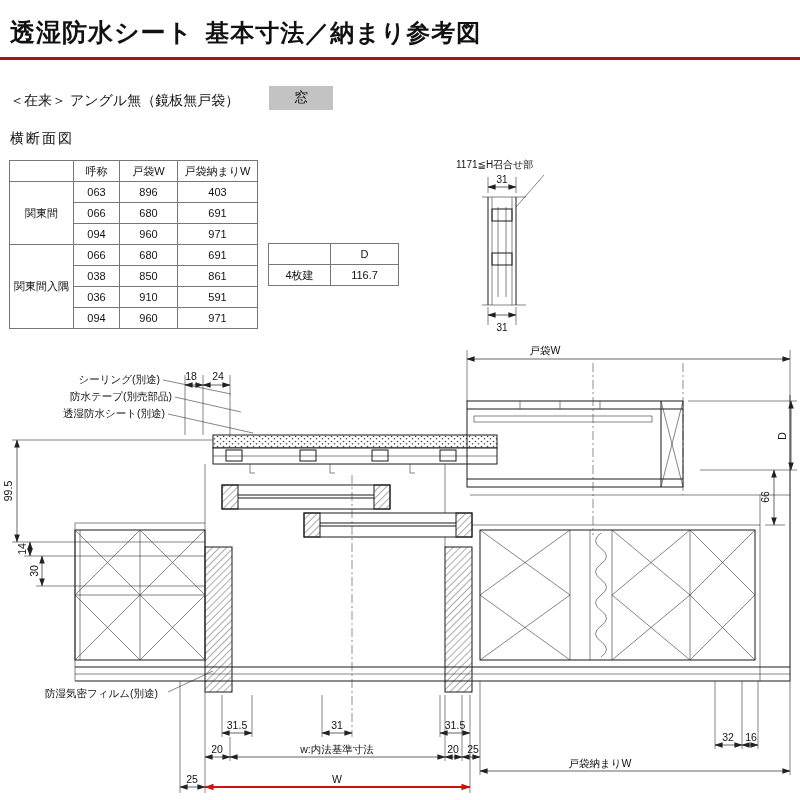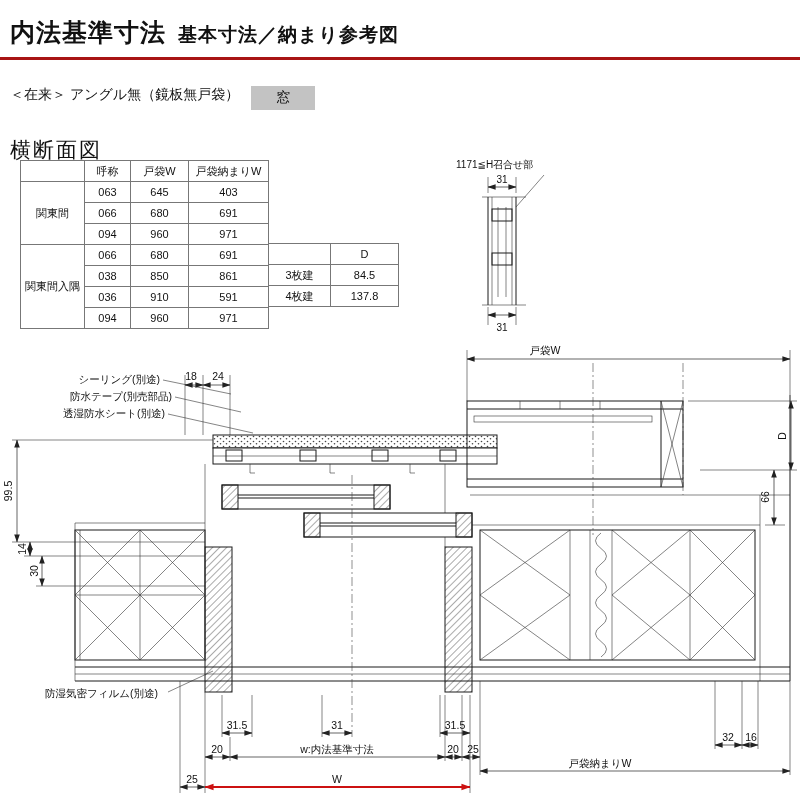--- a/index.html
+++ b/index.html
@@ -7,30 +7,30 @@
   body {
     width:800px; height:800px;
     font-family:"Liberation Sans","DejaVu Sans",sans-serif;
     color:#111;
   }
   .page { position:relative; width:800px; height:800px; background:#fff; overflow:hidden; }
 
   
   .hdr-title { position:absolute; left:10px; top:16px; display:flex; align-items:baseline; gap:12px; white-space:nowrap; }
   .t-main { font-size:25px; font-weight:bold; letter-spacing:1px; }
-  .t-sub  { font-size:19px; font-weight:bold; letter-spacing:1px; }
+  .t-sub  { font-size:24px; font-weight:bold; letter-spacing:1px; }
   .rule   { position:absolute; left:0; top:57px; width:800px; height:3px; background:var(--rule_red,#a81414); }
-  .variant-row { position:absolute; left:10px; top:86px; display:flex; align-items:flex-start; gap:12px; font-size:14px; white-space:nowrap; }
+  .variant-row { position:absolute; left:10px; top:86px; display:flex; align-items:flex-end; gap:30px; font-size:14px; white-space:nowrap; }
   .badge { background:var(--badge_bg,#c3c3c3); padding:3px 25px; font-size:14px; }
-  .section-label { position:absolute; left:10px; top:136px; font-size:21px; letter-spacing:2px; }
+  .section-label { position:absolute; left:10px; top:130px; font-size:14px; letter-spacing:2px; }
 
   
   table { border-collapse:collapse; position:absolute; font-size:11px; background:#fff; }
   td,th { border:1px solid #777; text-align:center; font-weight:normal; padding:0 3px; height:21px; background:#fff; }
-  .t1 { left:20px;  top:160px;padding-left:24px; }
+  .t1 { left:9px;  top:160px;padding-left:24px; }
   .t1 .c0 { width:64px; } .t1 .c1 { width:46px; } .t1 .c2 { width:58px; } .t1 .c3 { width:80px; }
   .t2 { left:268px; top:243px; }
   .t2 .c0 { width:62px; } .t2 .c1 { width:68px; }
 
   
   svg { position:absolute; overflow:visible; }
   .detail-svg { left:444px; top:157px; }
   .main-svg   { left:0; top:335px; }
   svg line, svg path, svg rect, svg polyline { stroke:#1a1a1a; fill:none; stroke-width:1; }
   svg .thin  { stroke-width:0.6; stroke:#333; }
@@ -60,21 +60,21 @@
         <line x1="0" y1="0" x2="0" y2="5" style="stroke:#555;stroke-width:1"></line>
       </pattern>
       <pattern id="dots" width="6" height="5" patternUnits="userSpaceOnUse">
         <circle cx="1.5" cy="1.5" r="0.8" style="fill:#444;stroke:none"></circle>
         <circle cx="4.5" cy="3.8" r="0.8" style="fill:#444;stroke:none"></circle>
       </pattern>
     </defs>
   </svg>
 
   <div class="hdr-title">
-    <span class="t-main">内法基準寸法</span>
+    <span class="t-main">透湿防水シート</span>
     <span class="t-sub">基本寸法／納まり参考図</span>
   </div>
   <div class="rule"></div>
 
   <div class="variant-row">
     <span>＜在来＞ アングル無（鏡板無戸袋）</span>
     <span class="badge">窓</span>
   </div>
 
   <div class="section-label">横断面図</div>
@@ -89,21 +89,21 @@
     <tbody>
       <tr>
         <th></th>
         <th>呼称</th>
         <th>戸袋W</th>
         <th>戸袋納まりW</th>
       </tr>
       <tr>
         <th rowspan="3">関東間</th>
         <td>063</td>
-        <td>645</td>
+        <td>896</td>
         <td>403</td>
       </tr>
       <tr>
         <td>066</td>
         <td>680</td>
         <td>691</td>
       </tr>
       <tr>
         <td>094</td>
         <td>960</td>
@@ -137,26 +137,22 @@
     <colgroup>
         <col class="c0">
         <col class="c1">
       </colgroup>
     <tbody>
       <tr>
         <th></th>
         <th>D</th>
       </tr>
       <tr>
-        <td>3枚建</td>
-        <td>84.5</td>
-      </tr>
-      <tr>
         <td>4枚建</td>
-        <td>137.8</td>
+        <td>116.7</td>
       </tr>
     </tbody>
   </table>
 
   <svg class="detail-svg" width="175" height="182" viewBox="0 0 175 182">
     <text x="12" y="11" class="small">1171≦H召合せ部</text>
 
     <line class="thin" x1="44" y1="20" x2="44" y2="36"></line>
     <line class="thin" x1="72" y1="20" x2="72" y2="36"></line>
     <line class="dim" x1="44" y1="30" x2="72" y2="30" marker-start="url(#arr)" marker-end="url(#arr)"></line>

